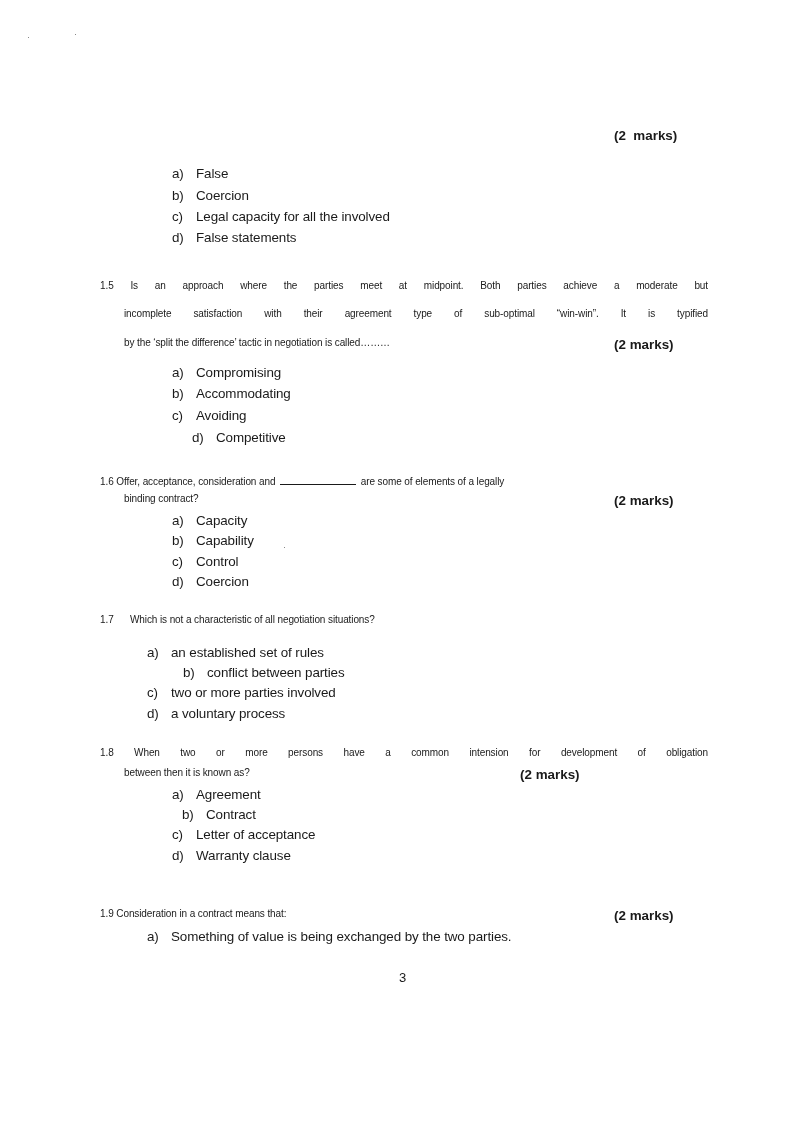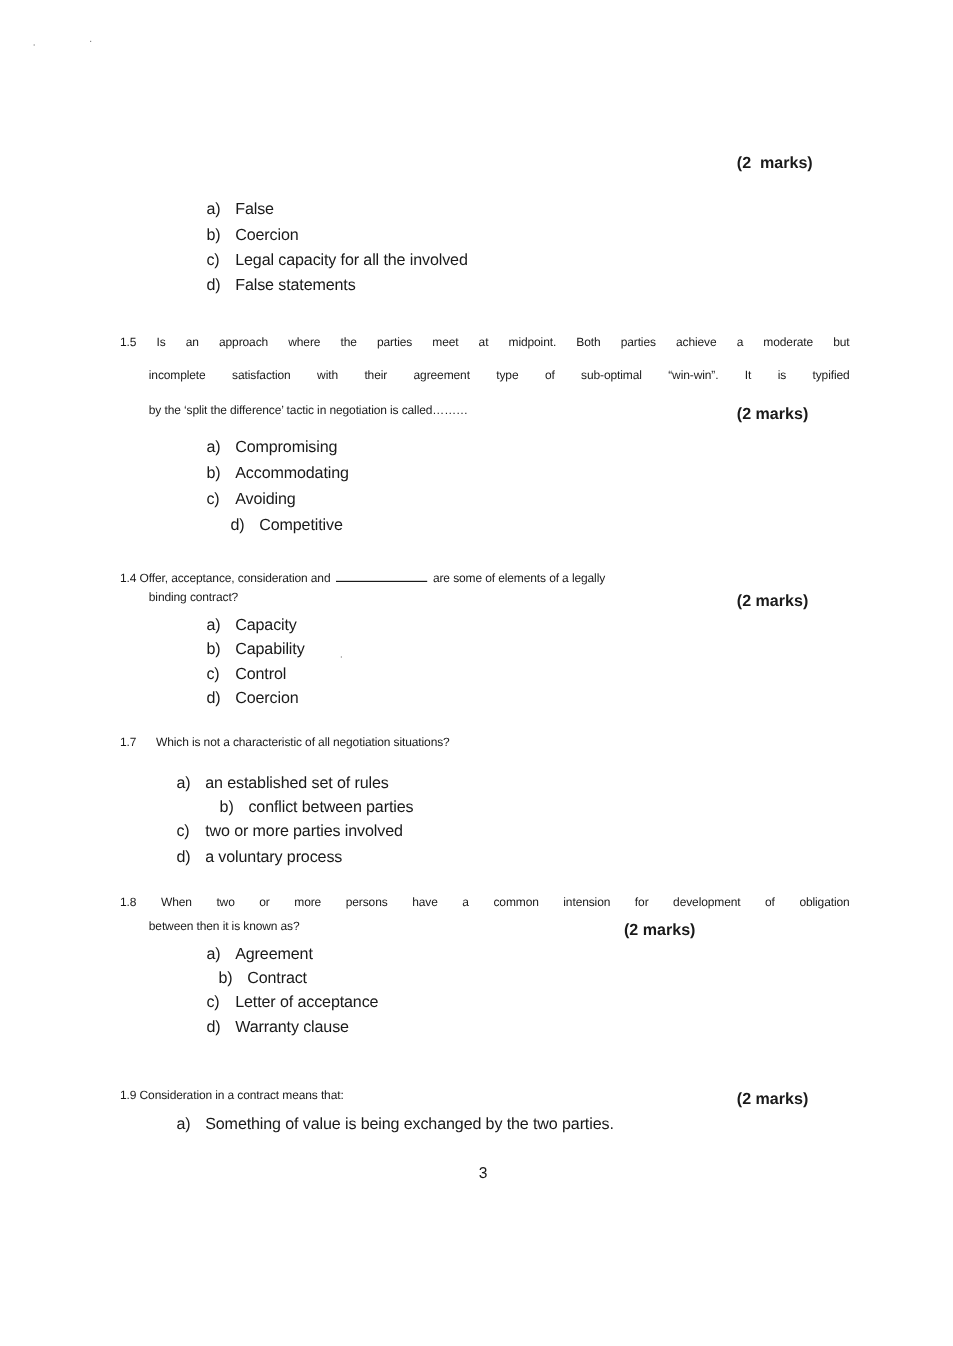--- a/index.html
+++ b/index.html
@@ -40,21 +40,21 @@
   <div class="abs q justify" style="left:124px;top:308px;width:584px;">incomplete satisfaction with their agreement type of sub-optimal “win-win”. It is typified</div>
   <div class="abs q" style="left:124px;top:337px;">by the ‘split the difference’ tactic in negotiation is called………</div>
   <div class="abs marks" style="left:614px;top:337px;">(2 marks)</div>
   <div class="abs opt" style="left:172px;top:365px;"><span class="lbl">a)</span><span>Compromising</span></div>
   <div class="abs opt" style="left:172px;top:386px;"><span class="lbl">b)</span><span>Accommodating</span></div>
   <div class="abs opt" style="left:172px;top:408px;"><span class="lbl">c)</span><span>Avoiding</span></div>
   <div class="abs opt" style="left:176px;top:430px;margin-left:16px;"><span class="lbl">d)</span><span>Competitive</span></div>
 </div>
 
 <div>
-  <div class="abs q" style="left:100px;top:473px;"><span>1.4</span> <span>Offer, acceptance, consideration and</span> <span class="blank"></span> <span>are some of elements of a legally</span></div>
+  <div class="abs q" style="left:100px;top:473px;"><span>1.6</span> <span>Offer, acceptance, consideration and</span> <span class="blank"></span> <span>are some of elements of a legally</span></div>
   <div class="abs q" style="left:124px;top:493px;">binding contract?</div>
   <div class="abs marks" style="left:614px;top:493px;">(2 marks)</div>
   <div class="abs opt" style="left:172px;top:513px;"><span class="lbl">a)</span><span>Capacity</span></div>
   <div class="abs opt" style="left:172px;top:533px;"><span class="lbl">b)</span><span>Capability</span></div>
   <div class="abs opt" style="left:172px;top:554px;"><span class="lbl">c)</span><span>Control</span></div>
   <div class="abs opt" style="left:172px;top:574px;"><span class="lbl">d)</span><span>Coercion</span></div>
 </div>
 
 <div>
   <div class="abs q" style="left:100px;top:614px;"><span style="display:inline-block;width:30px;">1.7</span><span>Which is not a characteristic of all negotiation situations?</span></div>

